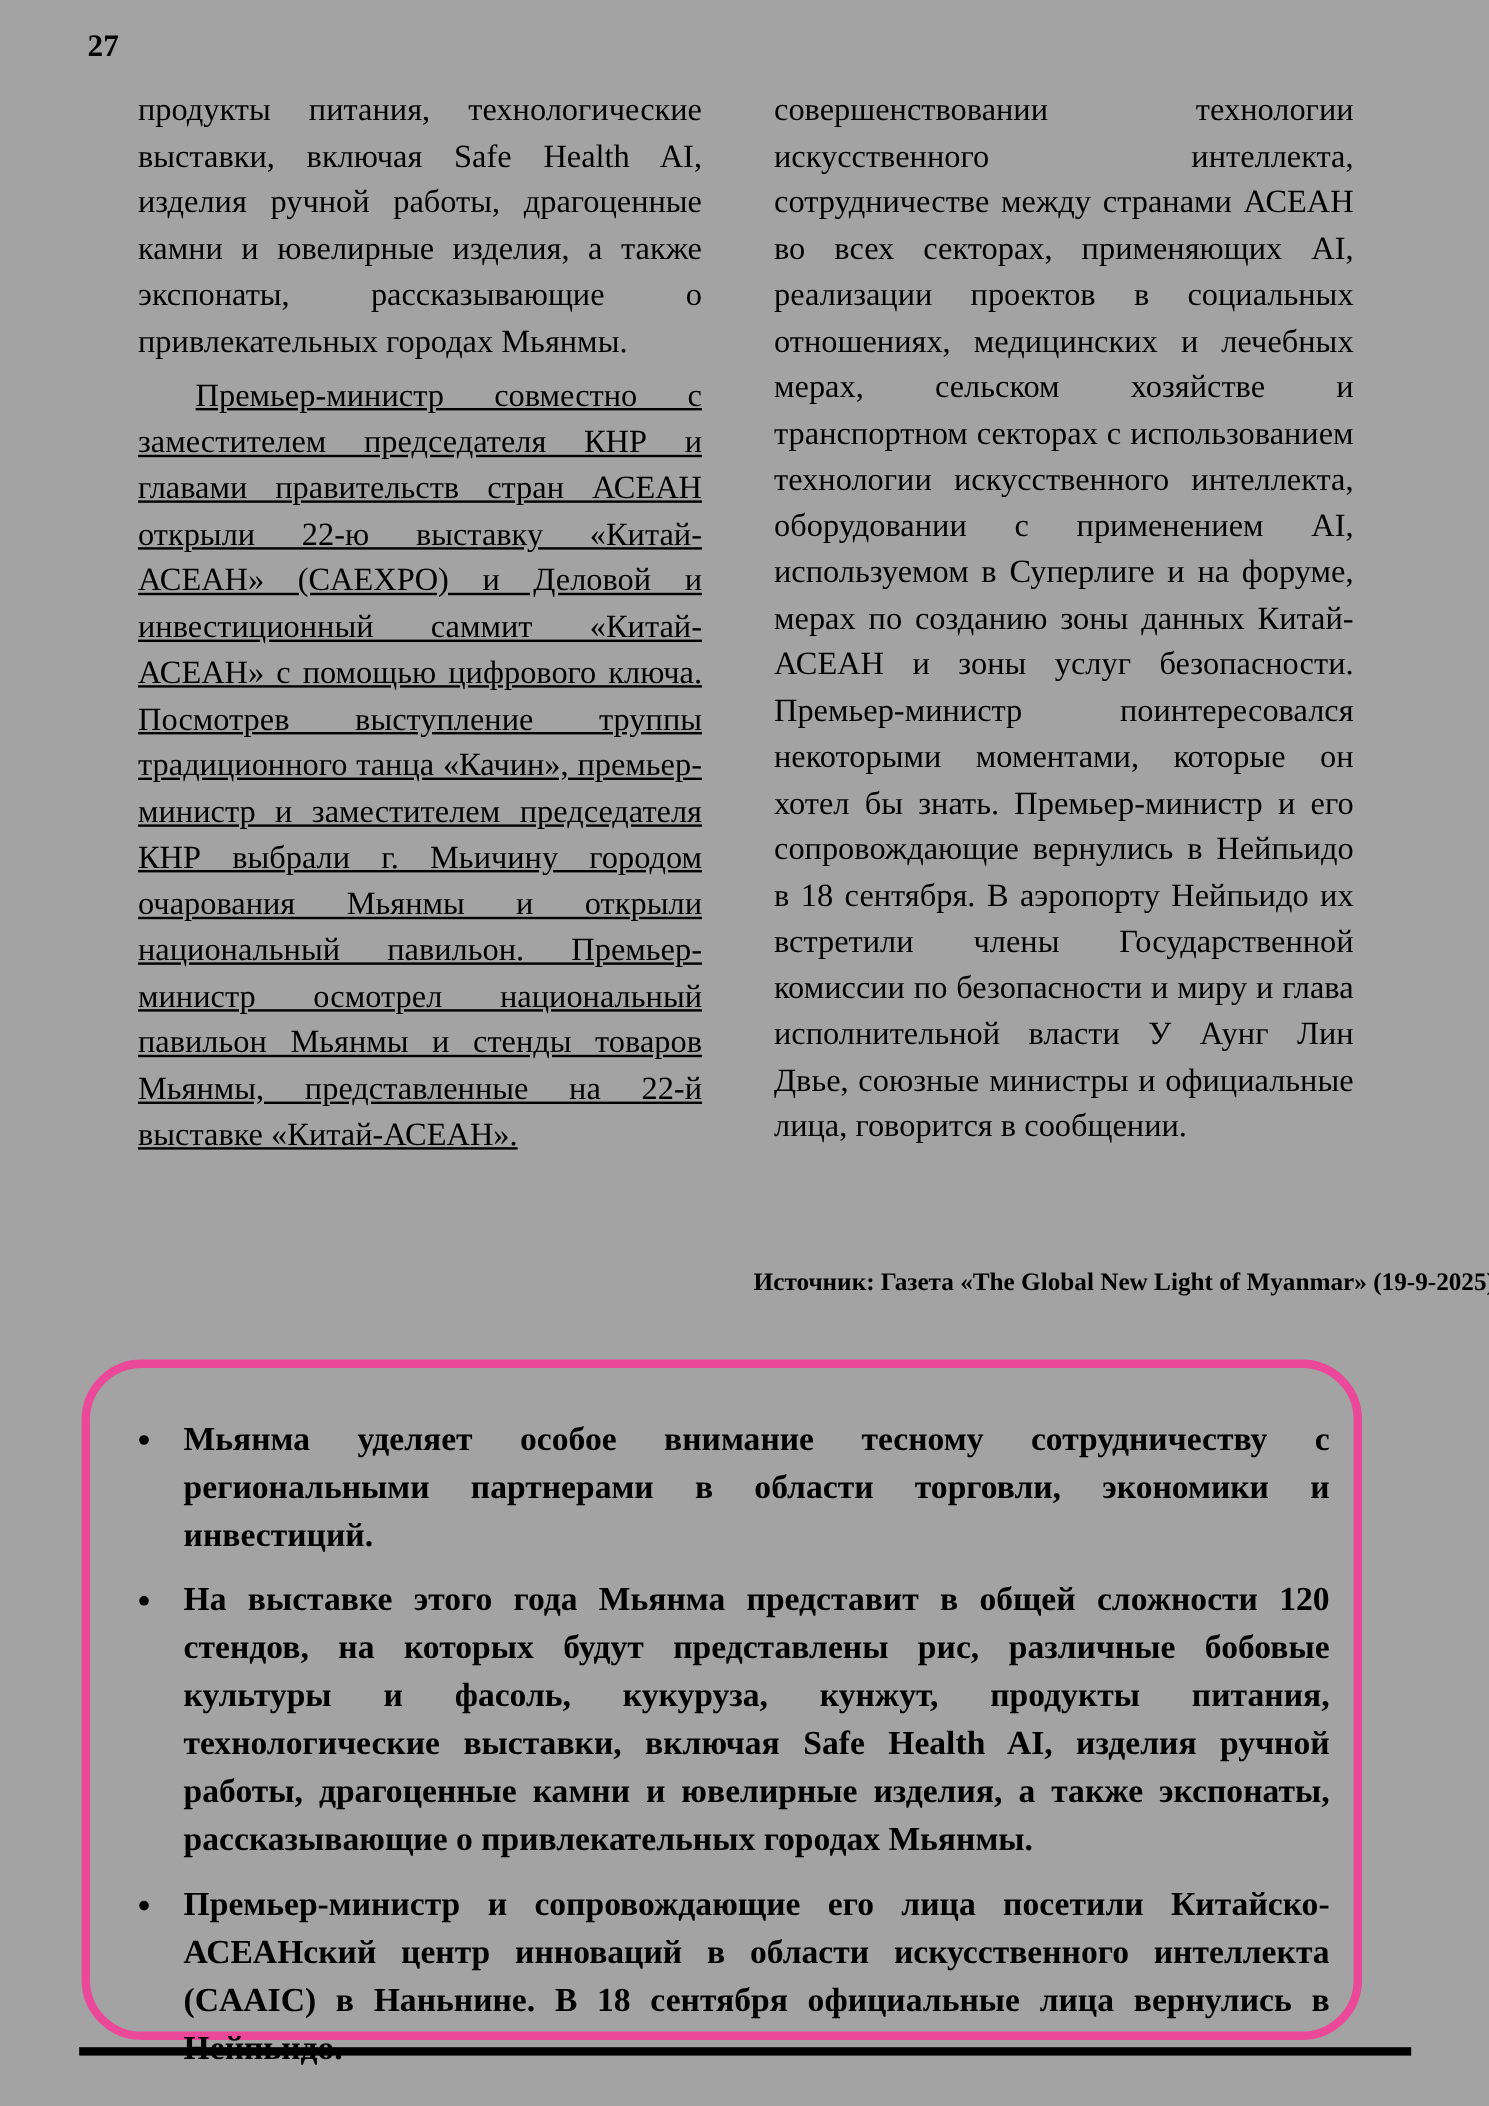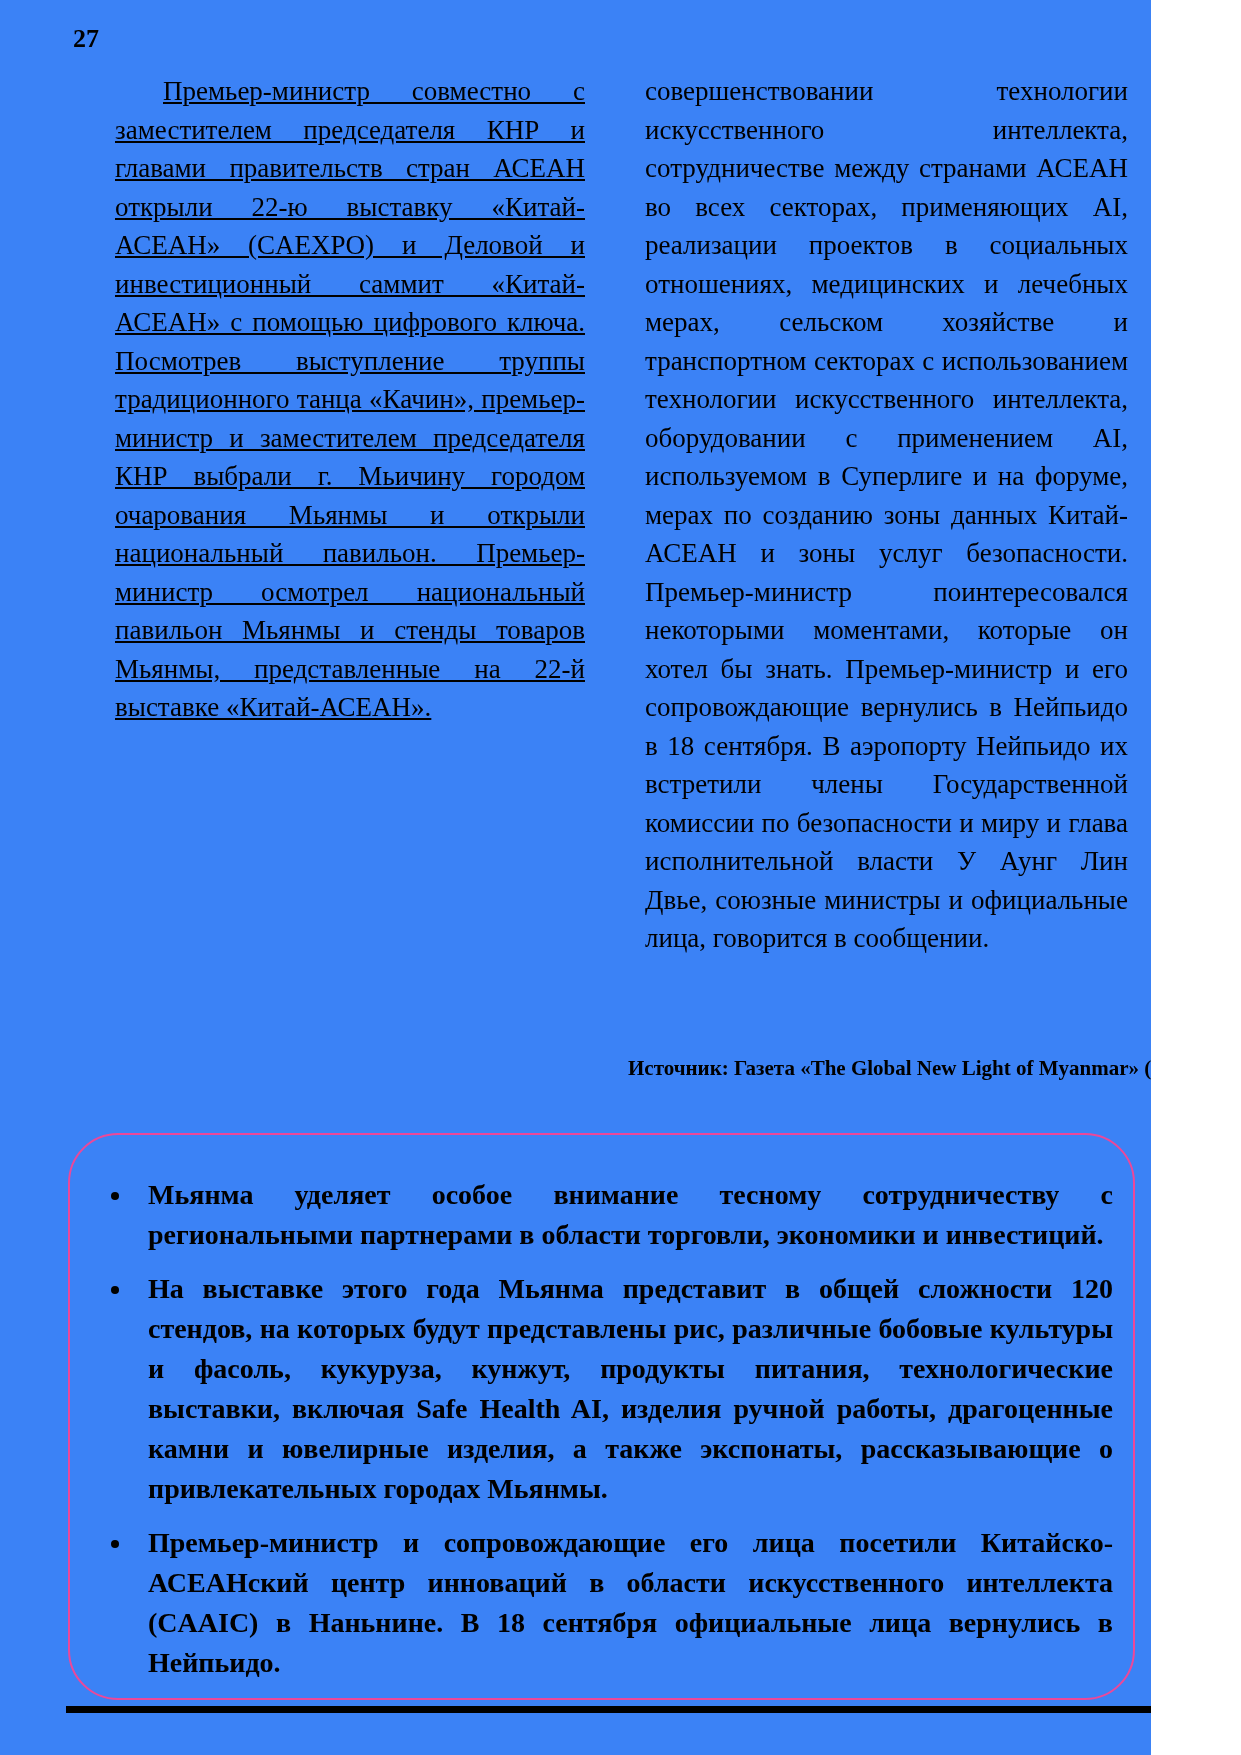--- a/index.html
+++ b/index.html
@@ -2,23 +2,23 @@
 <html><head>
 <meta charset="utf-8">
 <style>
   html, body {
     margin: 0;
     padding: 0;
     background: #ffffff;
   }
   .page {
     position: relative;
-    width: 1151px;
+    width: 1241px;
     height: 1755px;
-    background: #3b82f6;
+    background: #a3a3a3;
     color: #000000;
     font-family: "Liberation Serif", serif;
     overflow: hidden;
   }
   .page-number {
     position: absolute;
     left: 73px;
     top: 24px;
     font-size: 26px;
     font-weight: bold;
@@ -43,21 +43,21 @@
     font-weight: bold;
     text-align: center;
     white-space: nowrap;
   }
   .summary-box {
     position: absolute;
     left: 68px;
     top: 1133px;
     width: 1067px;
     height: 567px;
-    border: 2px solid #ec4899;
+    border: 7px solid #ec4899;
     border-radius: 50px;
     box-sizing: border-box;
   }
   .bullet-list {
     margin: 40px 0 0 0;
     padding: 0 20px 0 64px;
     list-style: disc outside;
     font-size: 28px;
     font-weight: bold;
     line-height: 40px;
@@ -77,20 +77,21 @@
   }
 </style>
 </head>
 <body>
 
 <div class="page">
 
   <div class="page-number">27</div>
 
   <div class="col col-left">
+    <p class="para no-indent">продукты питания, технологические выставки, включая Safe Health AI, изделия ручной работы, драгоценные камни и ювелирные изделия, а также экспонаты, рассказывающие о привлекательных городах Мьянмы.</p>
     <p class="para indent">Премьер-министр совместно с заместителем председателя КНР и главами правительств стран АСЕАН открыли 22-ю выставку «Китай-АСЕАН» (CAEXPO) и Деловой и инвестиционный саммит «Китай-АСЕАН» с помощью цифрового ключа. Посмотрев выступление труппы традиционного танца «Качин», премьер-министр и заместителем председателя КНР выбрали г. Мьичину городом очарования Мьянмы и открыли национальный павильон. Премьер-министр осмотрел национальный павильон Мьянмы и стенды товаров Мьянмы, представленные на 22-й выставке «Китай-АСЕАН».</p>
   </div>
 
   <div class="col col-right">
     <p class="para no-indent">совершенствовании технологии искусственного интеллекта, сотрудничестве между странами АСЕАН во всех секторах, применяющих AI, реализации проектов в социальных отношениях, медицинских и лечебных мерах, сельском хозяйстве и транспортном секторах с использованием технологии искусственного интеллекта, оборудовании с применением AI, используемом в Суперлиге и на форуме, мерах по созданию зоны данных Китай-АСЕАН и зоны услуг безопасности. Премьер-министр поинтересовался некоторыми моментами, которые он хотел бы знать. Премьер-министр и его сопровождающие вернулись в Нейпьидо в 18 сентября. В аэропорту Нейпьидо их встретили члены Государственной комиссии по безопасности и миру и глава исполнительной власти У Аунг Лин Двье, союзные министры и официальные лица, говорится в сообщении.</p>
   </div>
 
   <div class="source-line">Источник: Газета «The Global New Light of Myanmar» (19-9-2025)</div>
 
   <div class="summary-box">

